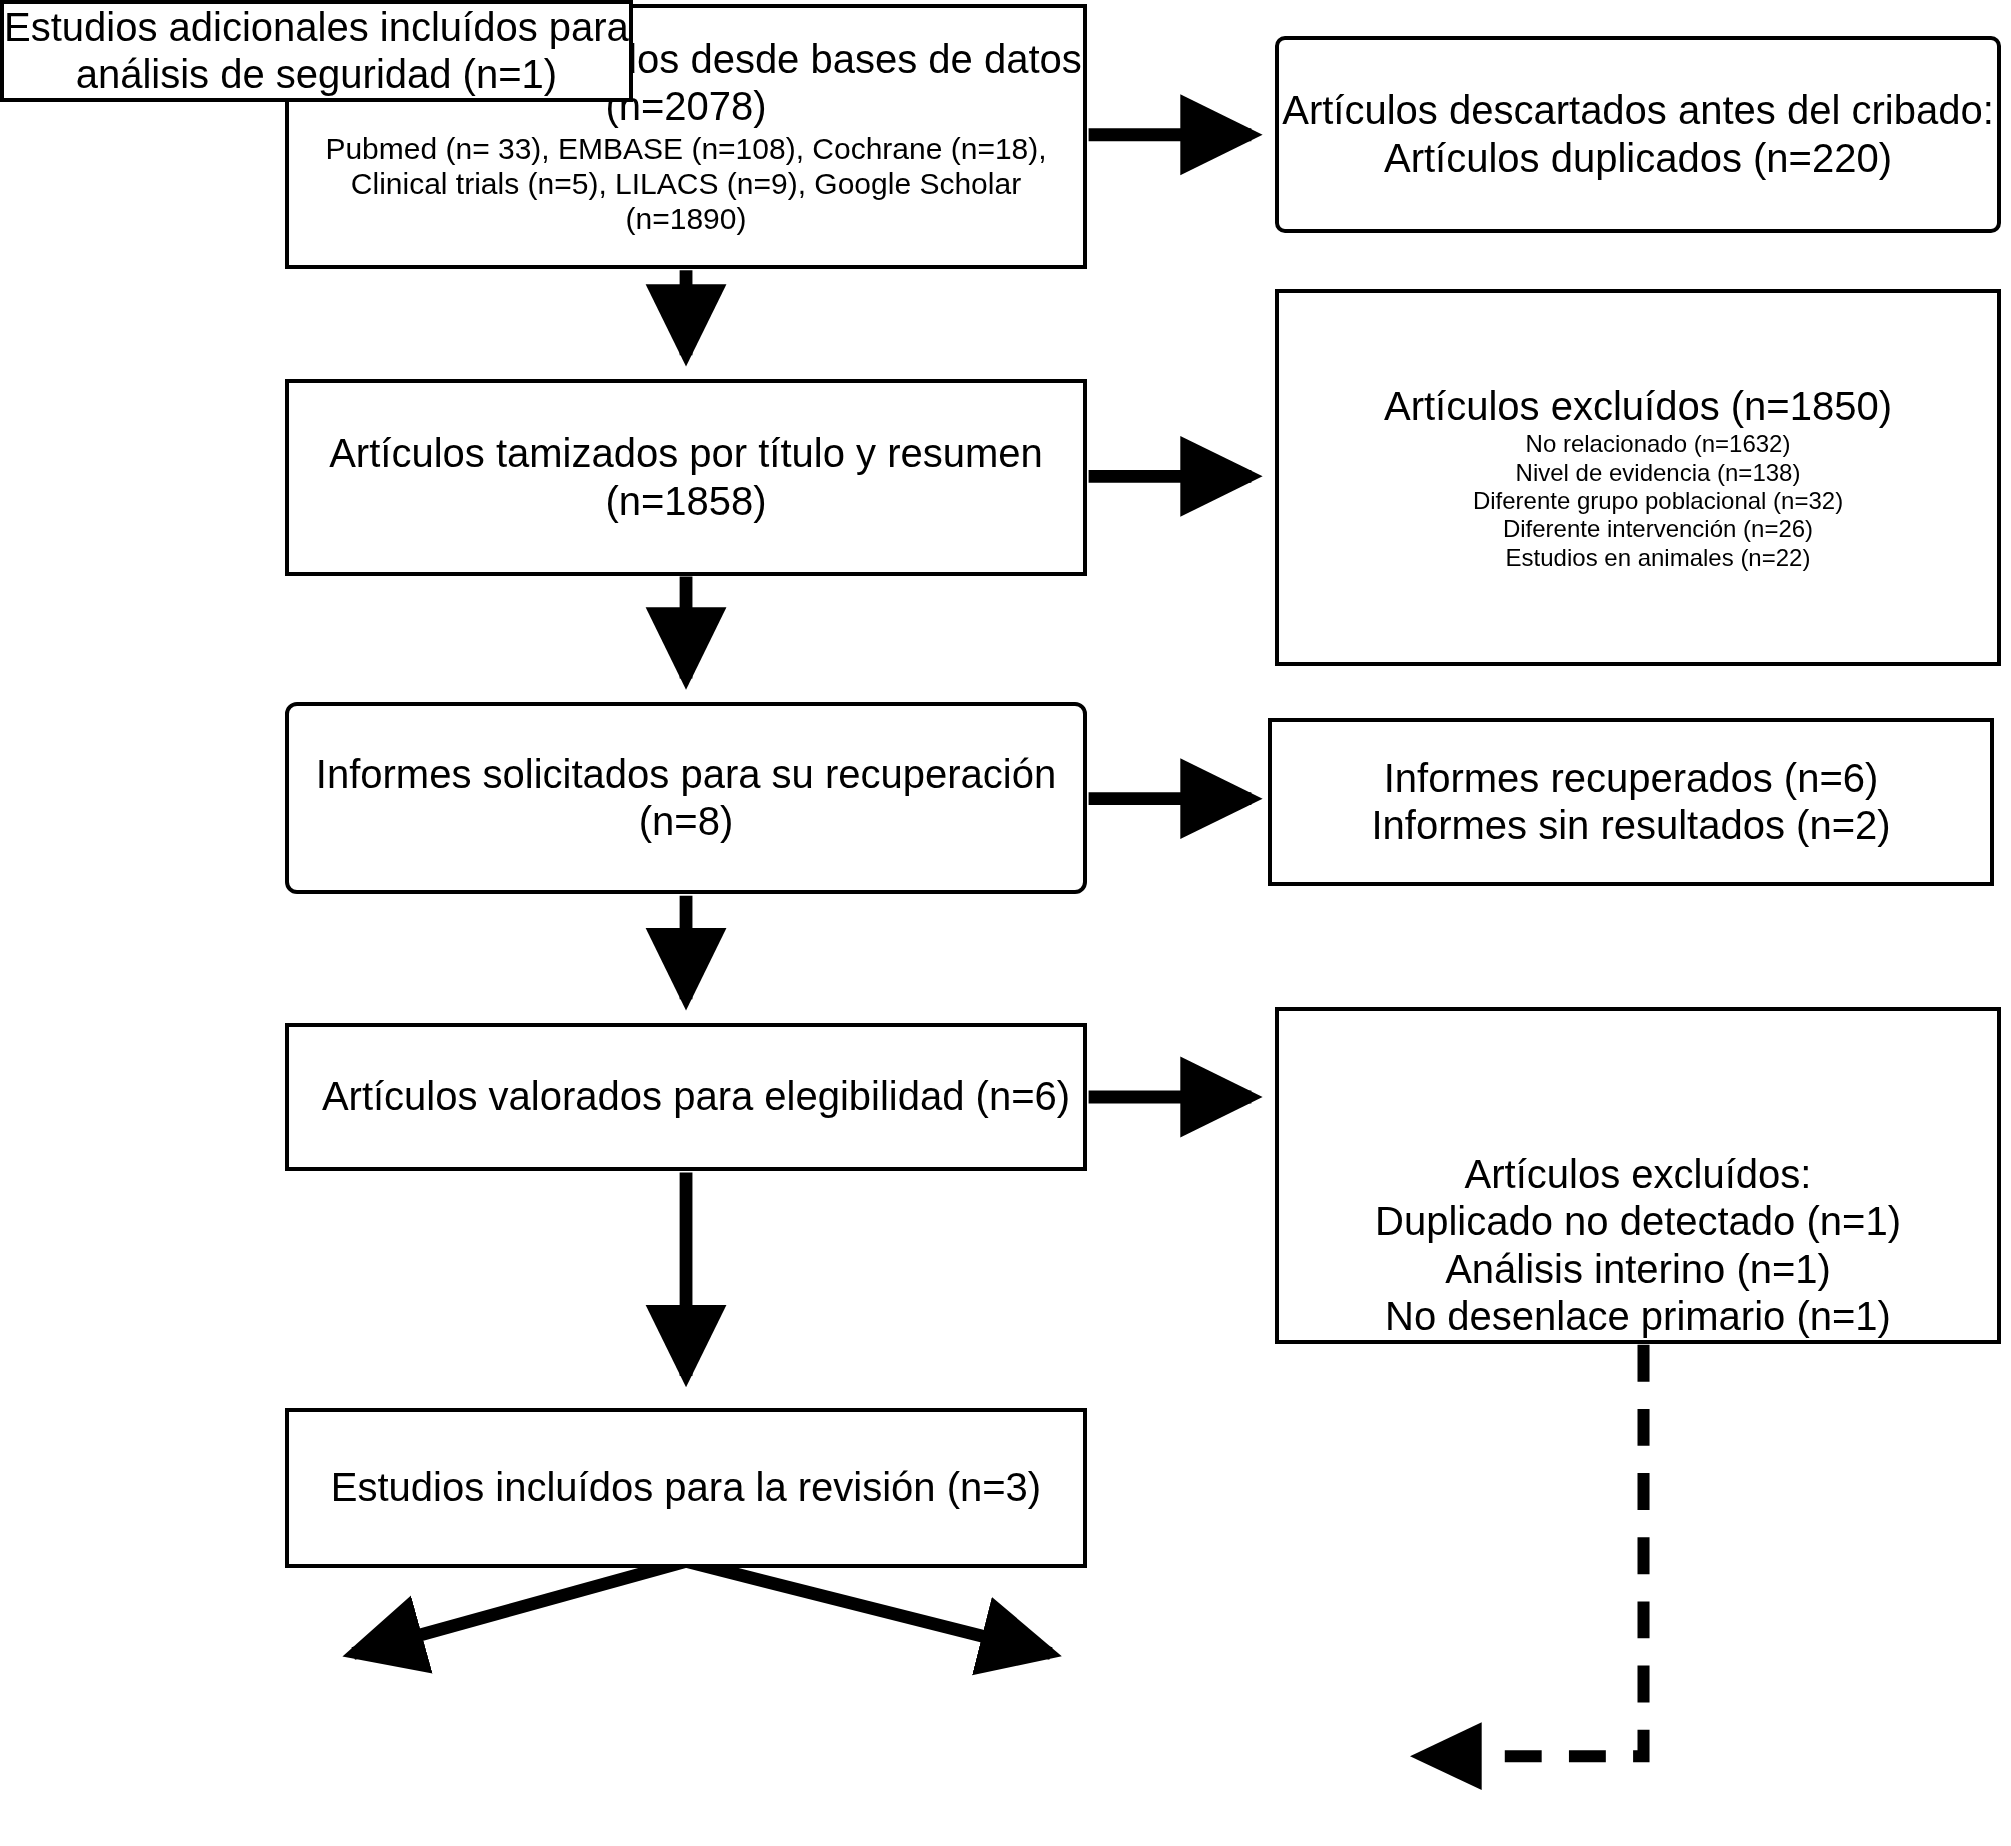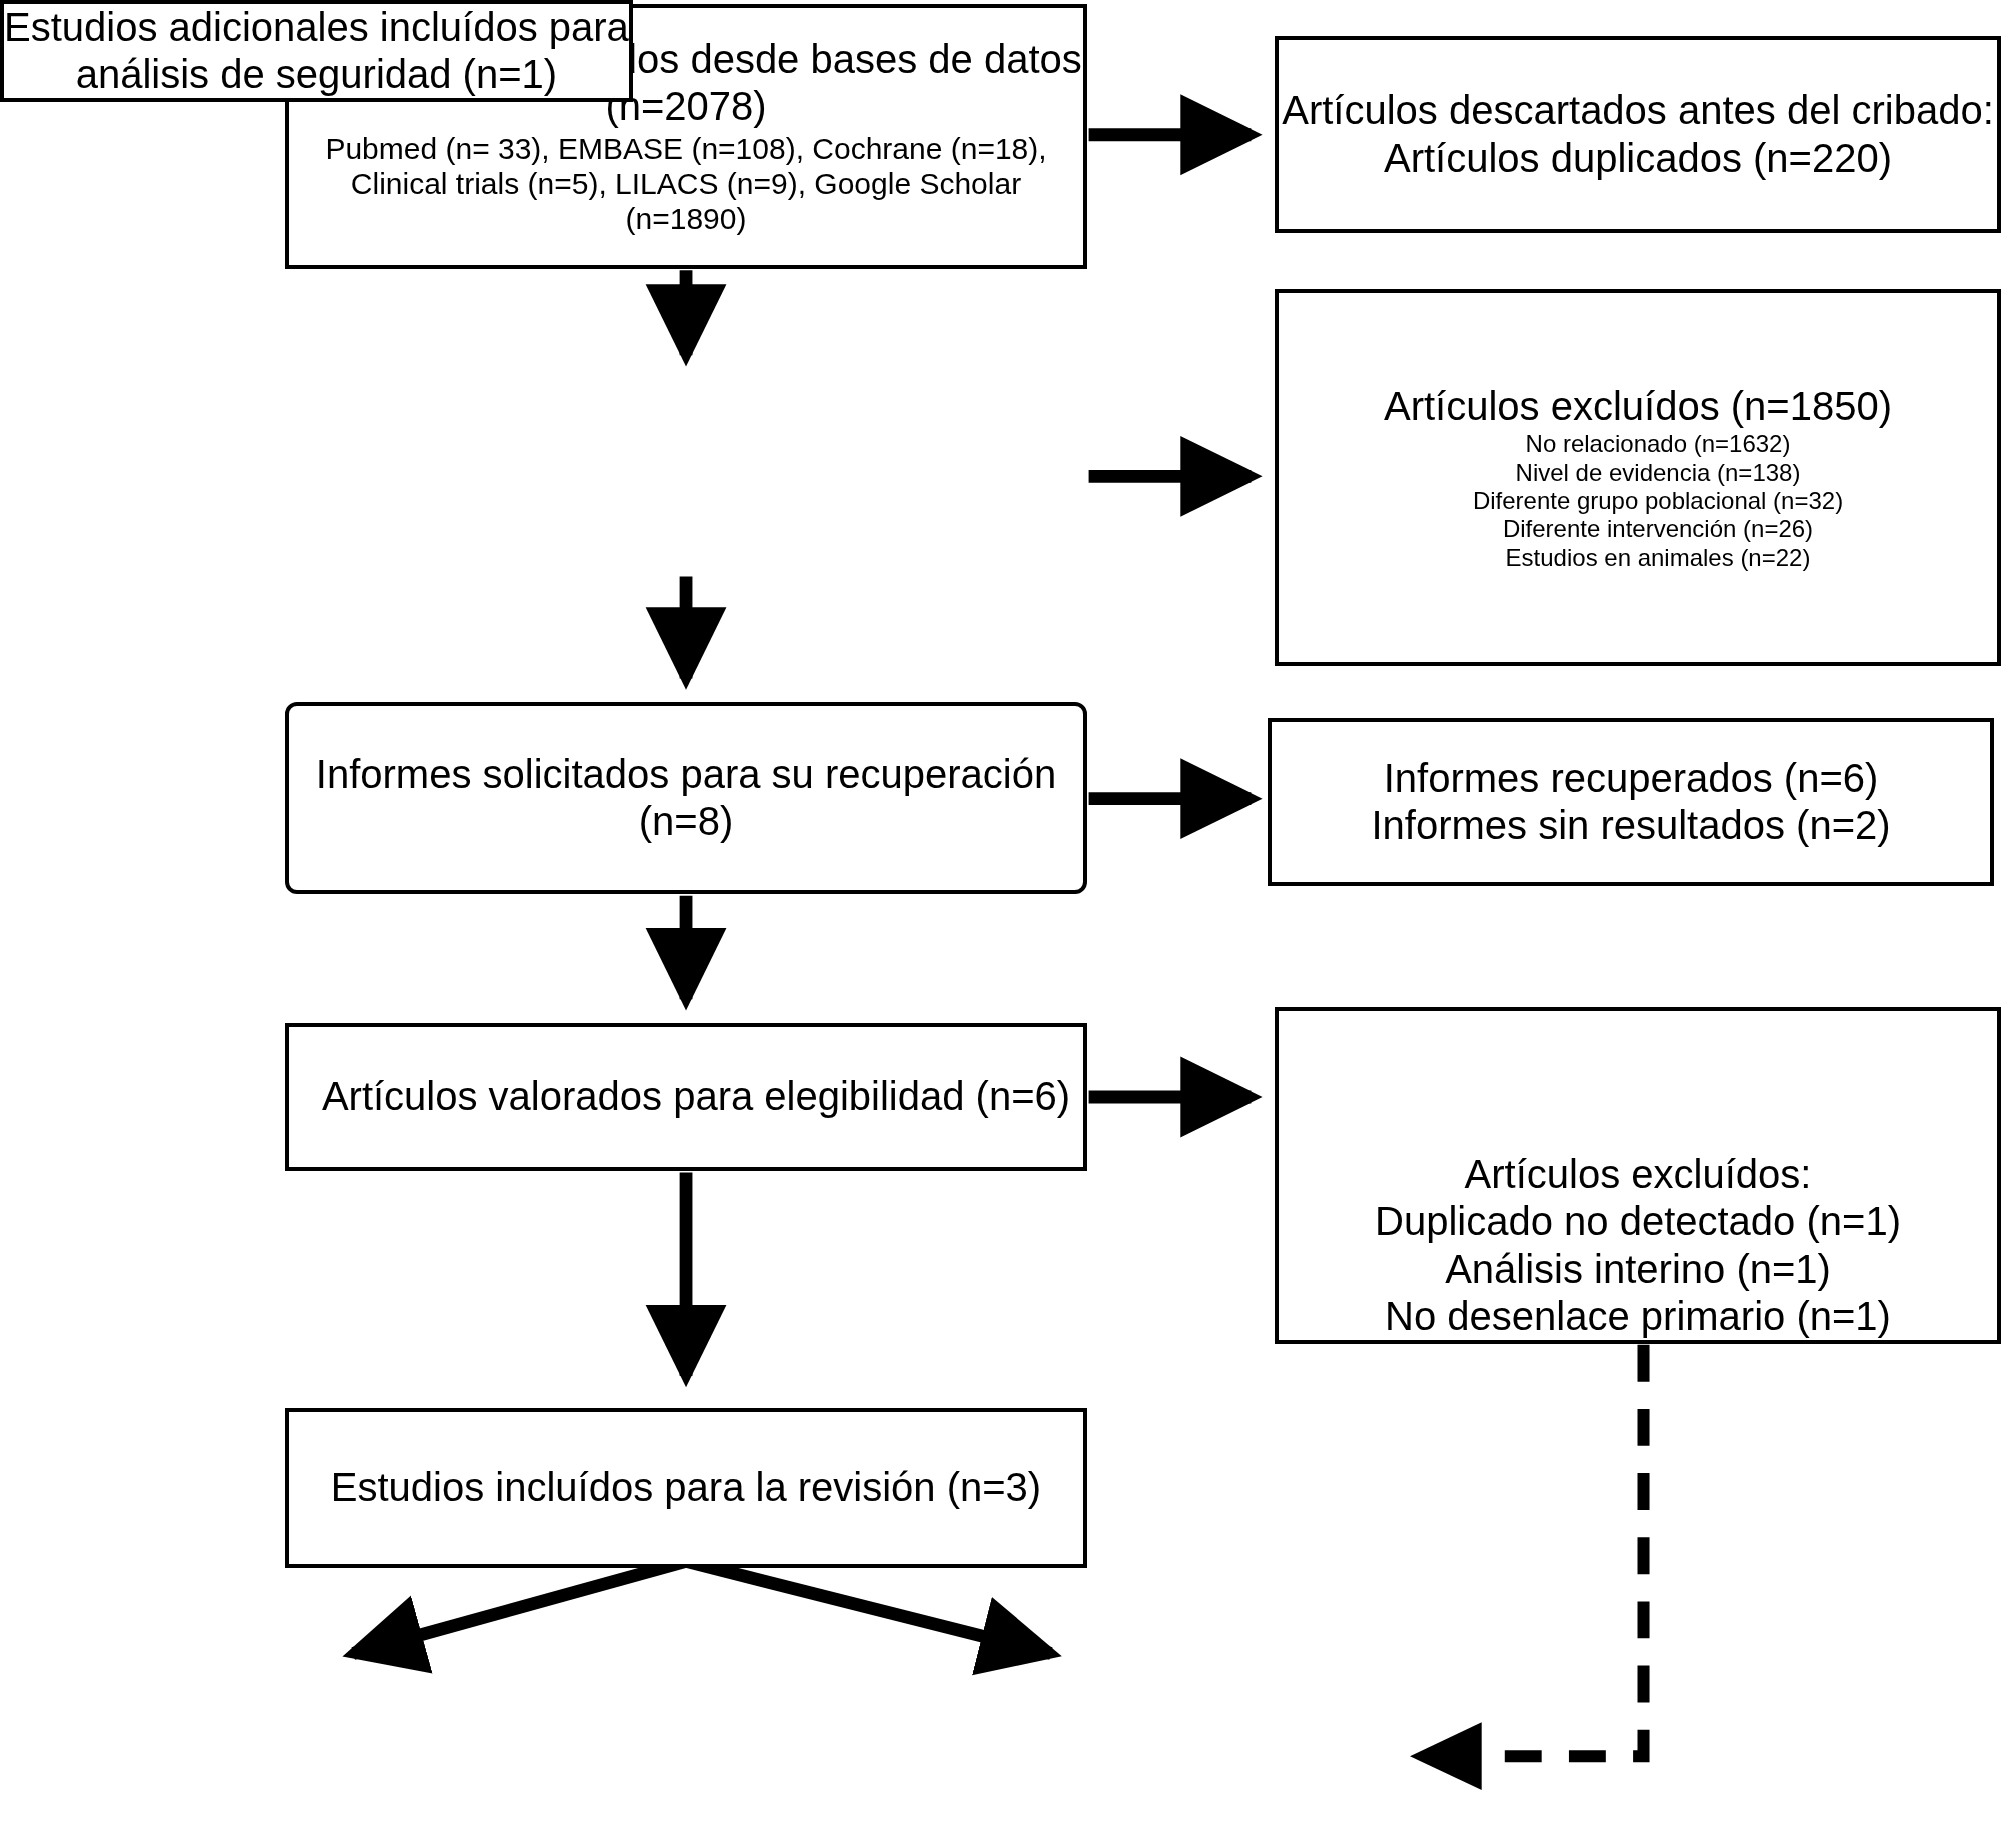--- a/index.html
+++ b/index.html
@@ -53,21 +53,21 @@
     left: 0;
     top: 0;
     width: 2012px;
     height: 1846px;
     z-index: 1;
     pointer-events: none;
   }
 
   
   #box-identified      { left: 285px;  top: 4px;    width: 802px; height: 265px; }
-  #box-removed         { left: 1275px; top: 36px;   width: 726px;  height: 197px; }
+  #box-removed         { left: 1275px; top: 36px;   width: 726px;  height: 197px; border-radius: 10px; }
   #box-screened        { left: 285px;  top: 379px;  width: 802px; height: 197px; }
   #box-excluded-screen { left: 1275px; top: 289px;  width: 726px;  height: 377px; }
   #box-reports-sought  { left: 285px;  top: 702px;  width: 802px; height: 192px; border-radius: 12px; }
   #box-reports-retr    { left: 1268px; top: 718px;  width: 726px;  height: 168px; }
   #box-eligibility     { left: 285px;  top: 1023px; width: 802px; height: 148px; padding-left: 20px; }
   #box-excluded-elig   { left: 1275px; top: 1007px; width: 726px;  height: 337px; justify-content: flex-end; }
   #box-included-review { left: 285px;  top: 1400px; width: 802px; height: 160px; margin-top: 8px; }
   #box-efficacy        { left: 8px;   top": 0;     width: 686px;  height: 172px; }
   #box-efficacy        { left: 8px;   top: 1672px; width: 686px;  height: 174px; }
   #box-safety          { left: 706px;  top: 1672px; width: 690px;  height: 174px; }
@@ -138,20 +138,24 @@
     <span class="line t-sub">Pubmed (n= 33), EMBASE (n=108), Cochrane (n=18),</span>
     <span class="line t-sub">Clinical trials (n=5), LILACS (n=9), Google Scholar</span>
     <span class="line t-sub">(n=1890)</span>
   </div>
 
   <div class="node" id="box-removed">
     <span class="line t-main">Artículos descartados antes del cribado:</span>
     <span class="line t-main">Artículos duplicados (n=220)</span>
   </div>
 
+  <div class="node" id="box-screened">
+    <span class="line t-main">Artículos tamizados por título y resumen</span>
+    <span class="line t-main">(n=1858)</span>
+  </div>
 
   <div class="node" id="box-excluded-screen">
     <span class="line t-main">Artículos excluídos (n=1850)</span>
     <span class="line t-small">No relacionado (n=1632)</span>
     <span class="line t-small">Nivel de evidencia (n=138)</span>
     <span class="line t-small">Diferente grupo poblacional (n=32)</span>
     <span class="line t-small">Diferente intervención (n=26)</span>
     <span class="line t-small">Estudios en animales (n=22)</span>
   </div>
 

